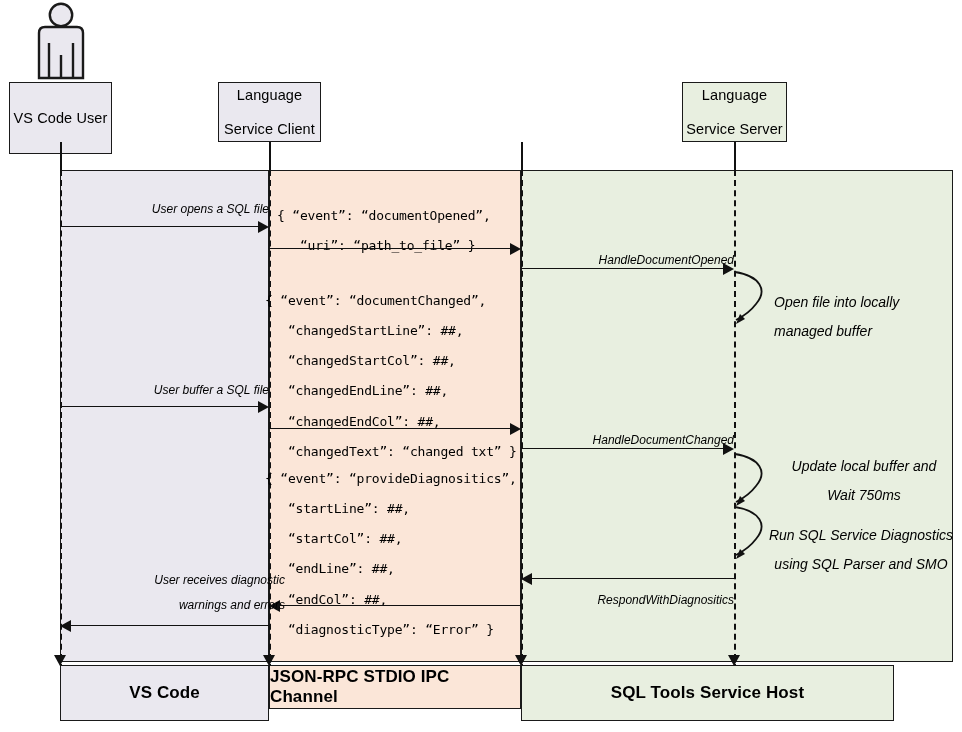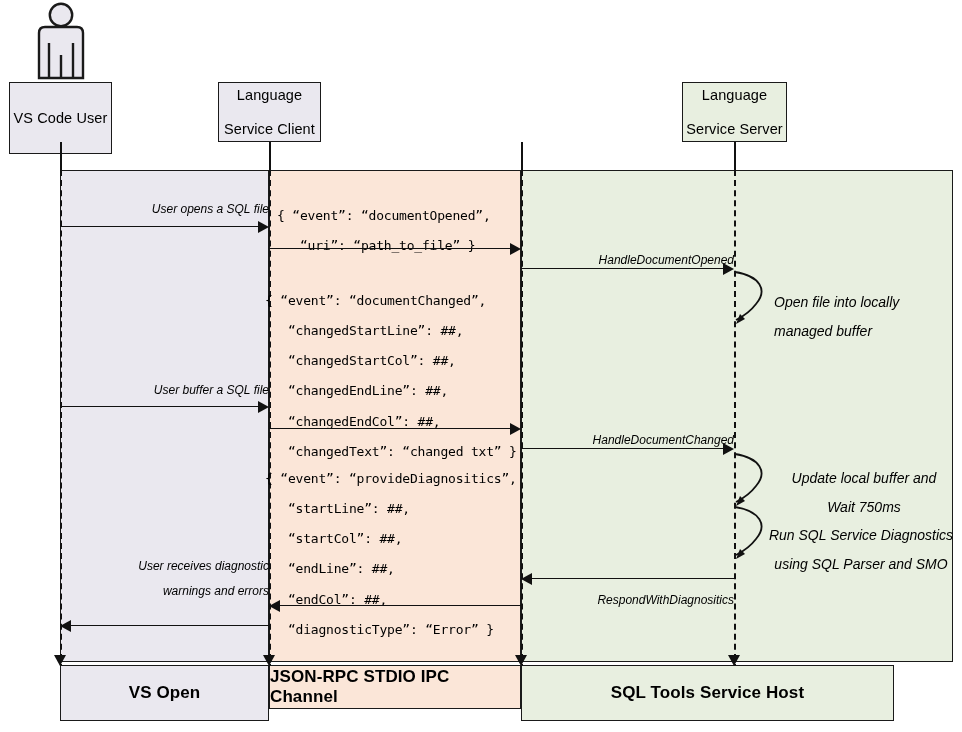--- a/index.html
+++ b/index.html
@@ -220,21 +220,21 @@
   <div class="msg-label" style="left:521px; top:434px; width:213px;">HandleDocumentChanged</div>
   <div class="arrow-line" style="left:521px; top:448px; width:204px;"></div>
   <div class="arrow-head right" style="left:723px; top:443px;"></div>
 
   <div class="actor" style="left:734px; top:452px; width:44px; height:58px;">
     <svg width="44" height="58" viewBox="0 0 44 58">
       <path d="M1 2 C 26 6, 34 20, 22 34 C 16 42, 8 47, 2 50" fill="none" stroke="#111111" stroke-width="1.8"></path>
       <polygon points="6,44 2,54 11,49" fill="#111111"></polygon>
     </svg>
   </div>
-  <div class="self-note calign" style="left:770px; top:464px; width:188px;">
+  <div class="self-note calign" style="left:770px; top:452px; width:188px;">
     <span>Update local buffer and</span><br>
     <span>Wait 750ms</span>
   </div>
 
   <div class="actor" style="left:734px; top:505px; width:44px; height:58px;">
     <svg width="44" height="58" viewBox="0 0 44 58">
       <path d="M1 2 C 26 6, 34 20, 22 34 C 16 42, 8 47, 2 50" fill="none" stroke="#111111" stroke-width="1.8"></path>
       <polygon points="6,44 2,54 11,49" fill="#111111"></polygon>
     </svg>
   </div>
@@ -250,29 +250,29 @@
    “endCol”: ##,
    “diagnosticType”: “Error” }</div>
 
   <div class="msg-label" style="left:521px; top:558px; width:213px;margin-top:36px;">RespondWithDiagnositics</div>
   <div class="arrow-line" style="left:532px; top:578px; width:202px;"></div>
   <div class="arrow-head left" style="left:521px; top:573px;"></div>
 
   <div class="arrow-line" style="left:280px; top:605px; width:241px;"></div>
   <div class="arrow-head left" style="left:269px; top:600px;"></div>
 
-  <div class="msg-label two-line" style="left:60px; top:554px; width:209px;">
+  <div class="msg-label two-line" style="left:60px; top:568px; width:209px;padding-left:16px;">
     <span>User receives diagnostic</span><br>
     <span>warnings and errors</span>
   </div>
   <div class="arrow-line" style="left:71px; top:625px; width:198px;"></div>
   <div class="arrow-head left" style="left:60px; top:620px;"></div>
 
   <div class="arrow-head down" style="left:54px; top:655px;"></div>
   <div class="arrow-head down" style="left:263px; top:655px;"></div>
   <div class="arrow-head down" style="left:515px; top:655px;"></div>
   <div class="arrow-head down" style="left:728px; top:655px;"></div>
 
-  <div class="footer-box footer-vscode" style="left:60px; top:665px; width:209px; height:56px;">VS Open</div>
+  <div class="footer-box footer-vscode" style="left:60px; top:665px; width:209px; height:56px;">VS Code</div>
   <div class="footer-box footer-ipc" style="left:269px; top:665px; width:252px; height:44px;">JSON-RPC STDIO IPC Channel</div>
   <div class="footer-box footer-host" style="left:521px; top:665px; width:373px; height:56px;">SQL Tools Service Host</div>
 
 </div>
 
 </body></html>

